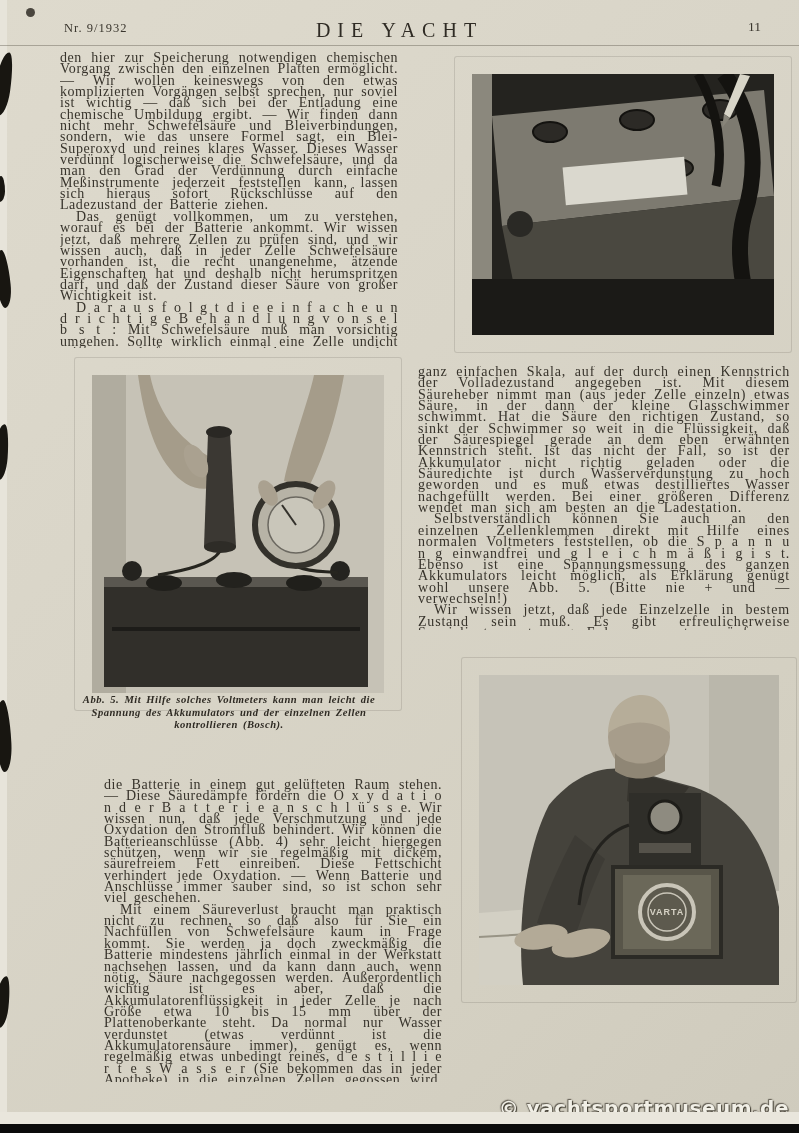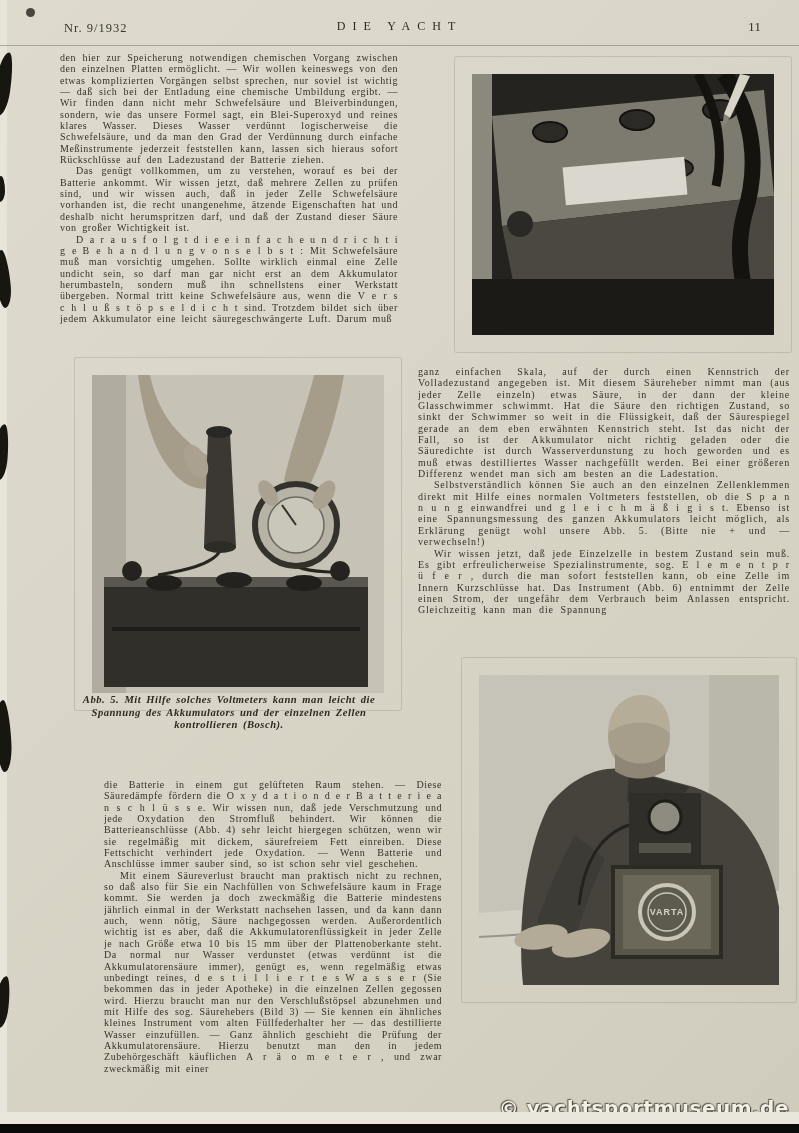--- a/index.html
+++ b/index.html
@@ -20,28 +20,28 @@
   .a2{left:-5px;top:176px;width:10px;height:26px;}
   .a3{left:-4px;top:250px;width:14px;height:58px;transform:rotate(-6deg);}
   .a4{left:-5px;top:424px;width:13px;height:56px;transform:rotate(4deg);}
   .a5{left:-4px;top:700px;width:15px;height:72px;transform:rotate(-3deg);}
   .a6{left:-4px;top:976px;width:13px;height:52px;transform:rotate(6deg);}
   .a7{left:26px;top:8px;width:9px;height:9px;border-radius:50%;background:#4a463e;}
 
   
   .issue{position:absolute;left:64px;top:21px;font-size:12.5px;letter-spacing:1px;color:#3a362e;}
   .mag-title{position:absolute;left:0;top:19px;width:799px;text-align:center;
-    font-size:12px;letter-spacing:7px;color:#2f2b24;}
+    font-size:20px;letter-spacing:7px;color:#2f2b24;}
   .pageno{position:absolute;left:748px;top:19px;font-size:13.5px;color:#3a362e;}
   .rule{position:absolute;left:0;top:45px;width:799px;height:1px;background:rgba(70,64,52,.35);}
 
   
   .textblock{
     position:absolute;overflow:hidden;
-    font-size:10px;line-height:11.35px;text-align:justify;
+    font-size:14px;line-height:11.35px;text-align:justify;
     letter-spacing:.55px;word-spacing:2.5px;color:#37332b;
   }
   .textblock p{margin:0;}
   .textblock p.indent{text-indent:16px;}
   .t1{left:60px;top:52px;width:338px;height:296px;}
   .t2{left:60px;top:779px;width:338px;height:303px;margin-left:44px;}
   .t3{left:418px;top:366px;width:372px;height:264px;letter-spacing:.8px;word-spacing:3.5px;}
 
   
   .caption{

